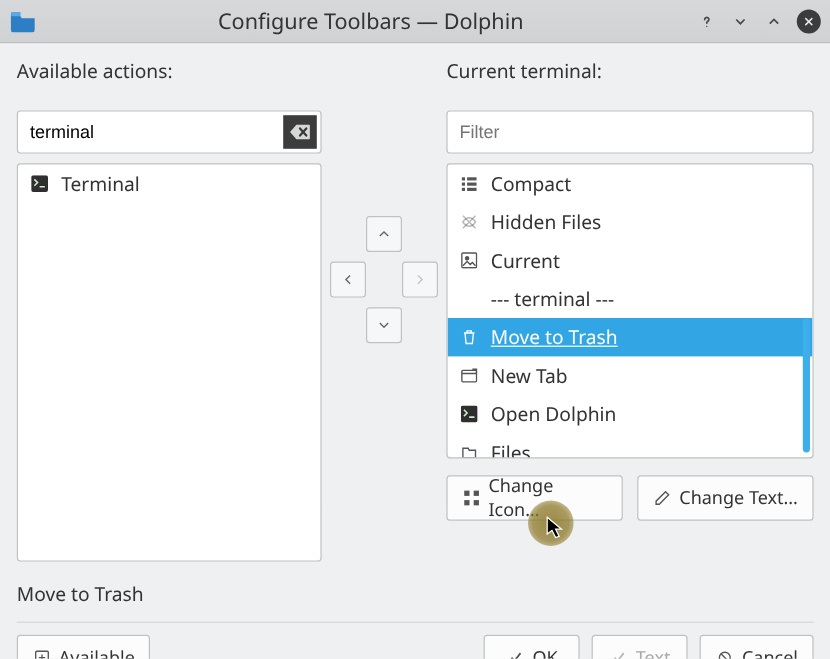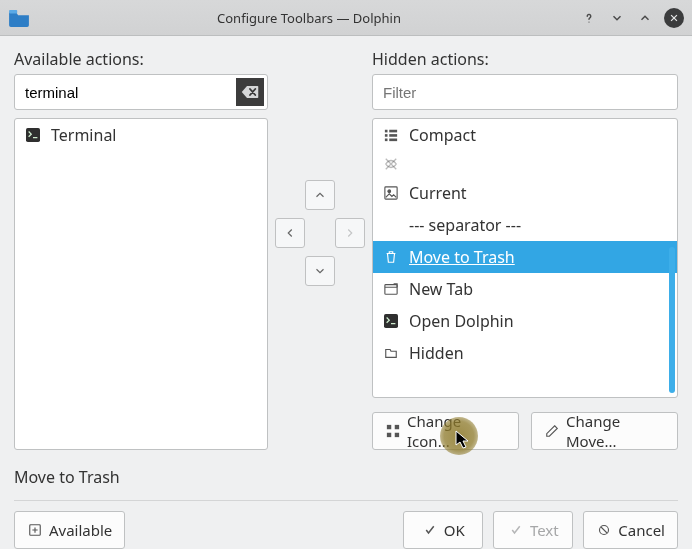--- a/index.html
+++ b/index.html
@@ -21,21 +21,21 @@
       padding: 0 8px;
       border-bottom: 1px solid #bcbebf;
     }
     .titlebar .app-icon {
       width: 22px; height: 18px;
       margin-right: 8px;
     }
     .titlebar-title {
       flex: 1;
       text-align: center;
-      font-size: 13px;
+      font-size: 18px;
       color: #333;
     }
     .titlebar-controls { display: flex; gap: 10px; align-items: center; }
     .tb-btn { width: 18px; height: 18px; display:flex; align-items:center; justify-content:center; color:#4a4a4a;}
     .close-btn {
       width: 20px; height: 20px; border-radius: 50%;
       background: #3b3c3d; color: #e4e5e6;
       display:flex; align-items:center; justify-content:center;
       font-size: 13px;
     }
@@ -46,21 +46,21 @@
       display: flex;
       align-items: flex-start;
       gap: 8px;
     }
     .col-left { width: 254px; }
     .col-right { flex: 1; }
     .col-mid { width: 88px; display: flex; flex-direction: column; align-items: center; justify-content: center; height: 330px; padding-top: 40px;}
     .section-label {
       font-size: 16px;
       color: #333;
-      margin-bottom: 4px;
+      margin-bottom: 22px;
     }
     .search-wrap { position: relative; }
     .search-input {
       width: 100%;
       height: 36px;
       border: 1px solid #bfc1c2;
       border-radius: 3px;
       background: #fff;
       padding: 0 38px 0 10px;
       font-size: 15px;
@@ -74,21 +74,21 @@
     }
     .listbox {
       margin-top: 8px;
       background: #fff;
       border: 1px solid #bfc1c2;
       border-radius: 3px;
       height: 332px;
       overflow: hidden;
       position: relative;
     }
-    .listbox.right { height: 280px; }
+    .listbox.right { height: 246px; }
     .listbox.right::after {
       content:"";
       position:absolute;
       right:2px; top:128px; bottom:4px; width:6px;
       background:#3daee9; border-radius:3px;
     }
     .list-item {
       display: flex;
       align-items: center;
       gap: 10px;
@@ -233,21 +233,21 @@
         </div>
       </div>
       <div class="arrow-btn">
         <svg width="14" height="14" viewBox="0 0 24 24" fill="none" stroke="#666" stroke-width="2">
             <path d="M6 9l6 6 6-6"></path>
           </svg>
       </div>
     </div>
 
     <div class="col-right">
-      <div class="section-label">Hidden actions:</div>
+      <div class="section-label">Current terminal:</div>
       <input class="search-input" placeholder="Filter" style="">
       <div class="listbox right">
         <div class="list-item">
           <span class="list-icon">
               <svg width="14" height="14" viewBox="0 0 16 16" fill="#555">
                 <rect x="1" y="2" width="3" height="3"></rect>
                 <rect x="1" y="7" width="3" height="3"></rect>
                 <rect x="1" y="12" width="3" height="3"></rect>
                 <rect x="6" y="2" width="9" height="3"></rect>
                 <rect x="6" y="7" width="9" height="3"></rect>
@@ -256,34 +256,35 @@
             </span>
           <span>Compact</span>
         </div>
         <div class="list-item">
           <span class="list-icon">
               <svg width="14" height="14" viewBox="0 0 16 16" fill="none" stroke="#555" stroke-width="1.5">
                 <path d="M2 2l12 12M2 14L14 2" opacity="0.4"></path>
                 <path d="M2 8c2-3 4-4 6-4s4 1 6 4c-2 3-4 4-6 4s-4-1-6-4z" opacity="0.4"></path>
               </svg>
             </span>
+          <span>Hidden Files</span>
         </div>
         <div class="list-item">
           <span class="list-icon">
               <svg width="14" height="14" viewBox="0 0 16 16" fill="none" stroke="#555" stroke-width="1.3">
                 <rect x="1" y="1" width="14" height="14" rx="1"></rect>
                 <circle cx="6" cy="6" r="1.5" fill="#555"></circle>
                 <path d="M2 13l4-4 3 3 2-2 3 3"></path>
               </svg>
             </span>
           <span>Current</span>
         </div>
         <div class="list-item">
           <span class="list-icon"></span>
-          <span>--- separator ---</span>
+          <span>--- terminal ---</span>
         </div>
         <div class="list-item selected">
           <span class="list-icon">
               <svg width="14" height="14" viewBox="0 0 16 16" fill="none" stroke="#fff" stroke-width="1.3">
                 <path d="M3 4h10M6 4V2h4v2M4 4l1 10h6l1-10"></path>
               </svg>
             </span>
           <span>Move to Trash</span>
         </div>
         <div class="list-item">
@@ -303,42 +304,42 @@
               </svg>
             </span>
           <span>Open Dolphin</span>
         </div>
         <div class="list-item">
           <span class="list-icon">
               <svg width="14" height="14" viewBox="0 0 16 16" fill="none" stroke="#555" stroke-width="1.3">
                 <path d="M2 4h5l1 2h6v7H2z"></path>
               </svg>
             </span>
-          <span>Hidden</span>
+          <span>Files</span>
         </div>
       </div>
       <div class="change-btns">
         <div class="btn change-icon-btn">
           <span class="list-icon">
               <svg width="14" height="14" viewBox="0 0 16 16" fill="#555">
                 <rect x="1" y="1" width="5" height="5"></rect>
                 <rect x="10" y="1" width="5" height="5"></rect>
                 <rect x="1" y="10" width="5" height="5"></rect>
                 <rect x="10" y="10" width="5" height="5"></rect>
               </svg>
             </span>
           <span>Change Icon...</span>
         </div>
         <div class="btn change-text-btn">
           <span class="list-icon">
               <svg width="14" height="14" viewBox="0 0 16 16" fill="none" stroke="#555" stroke-width="1.3">
                 <path d="M11 2l3 3L5 14H2v-3L11 2z"></path>
               </svg>
             </span>
-          <span>Change Move...</span>
+          <span>Change Text...</span>
         </div>
       </div>
     </div>
   </div>
 </div>
 
 <div class="status-line">Move to Trash</div>
 <div class="divider"></div>
 
 <div class="footer">

